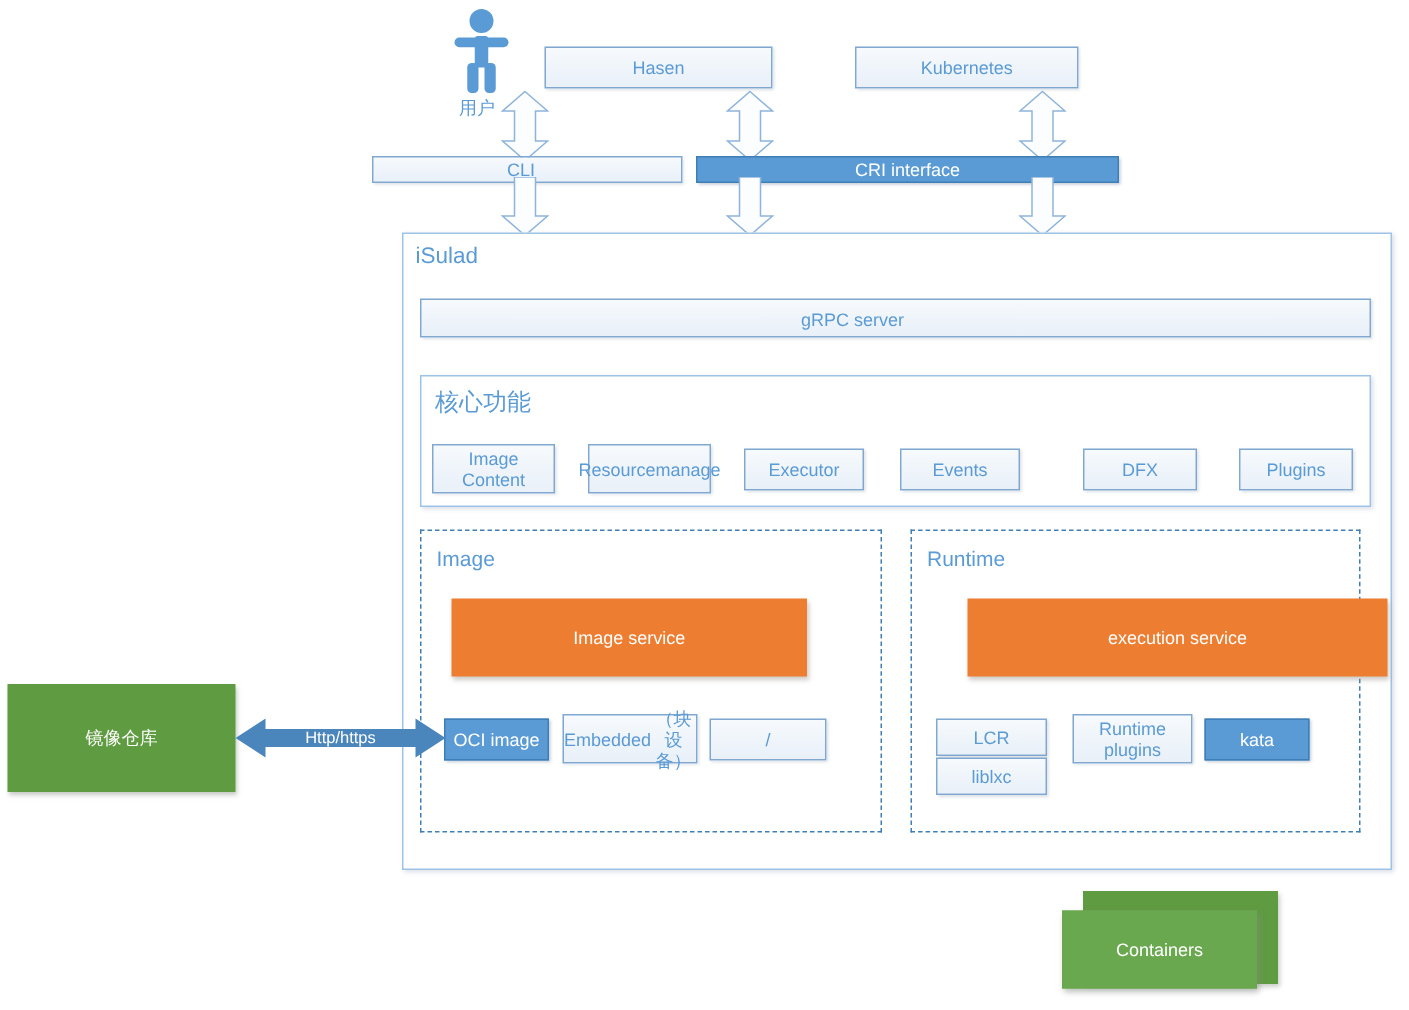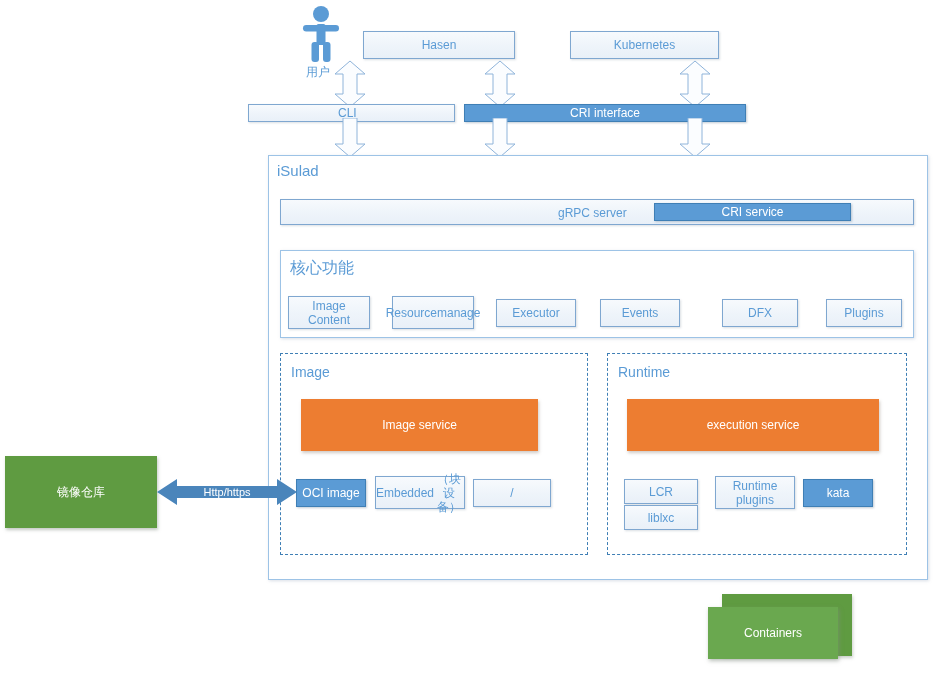--- a/index.html
+++ b/index.html
@@ -215,24 +215,21 @@
   <div class="vdarrow" style="left:679px; top:118px;">
     <svg width="32" height="40" viewBox="0 0 32 40">
       <polygon points="16,0 16,0 23,0 23,26 31,26 16,39 1,26 9,26 9,0" fill="#fbfdff" stroke="#8fb4da" stroke-width="1"></polygon>
     </svg>
   </div>
 
   <div class="abs solid-panel" style="left:268px; top:155px; width:660px; height:425px;"></div>
   <div class="panel-title" style="left:277px; top:162px; font-size:15px;">iSulad</div>
 
   <div class="abs lt-box" style="left:280px; top:199px; width:634px; height:26px;"></div>
-  <div class="bar-label" style="left:558px; top:206px;">gRPC server</div>
-  <div class="abs blue-box" style="left:654px; top:203px; width:197px; height:18px;">
-    <span>CRI service</span>
-  </div>
+  <div class="bar-label" style="left:534px; top:206px;">gRPC server</div>
 
   <div class="abs solid-panel" style="left:280px; top:250px; width:634px; height:88px;"></div>
   <div class="cn-title" style="left:290px; top:258px;">核心功能</div>
 
   <div class="abs lt-box" style="left:288px; top:296px; width:82px; height:33px; flex-direction:column;">
     <span>Image</span>
     <span>Content</span>
   </div>
 
   <div class="abs lt-box" style="left:392px; top:296px; width:82px; height:33px; flex-direction:row;">
@@ -272,21 +269,21 @@
     <span>（块设备）</span>
   </div>
 
   <div class="abs lt-box" style="left:473px; top:479px; width:78px; height:28px;">
     <span>/</span>
   </div>
 
   <div class="abs dashed-panel" style="left:607px; top:353px; width:300px; height:202px;"></div>
   <div class="panel-title" style="left:618px; top:364px;">Runtime</div>
 
-  <div class="abs orange-box" style="left:627px; top:399px; width:252px; height:52px;">
+  <div class="abs orange-box" style="left:645px; top:399px; width:280px; height:52px;">
     <span>execution service</span>
   </div>
 
   <div class="abs lt-box" style="left:624px; top:479px; width:74px; height:25px;">
     <span>LCR</span>
   </div>
 
   <div class="abs lt-box" style="left:624px; top:505px; width:74px; height:25px;">
     <span>liblxc</span>
   </div>

